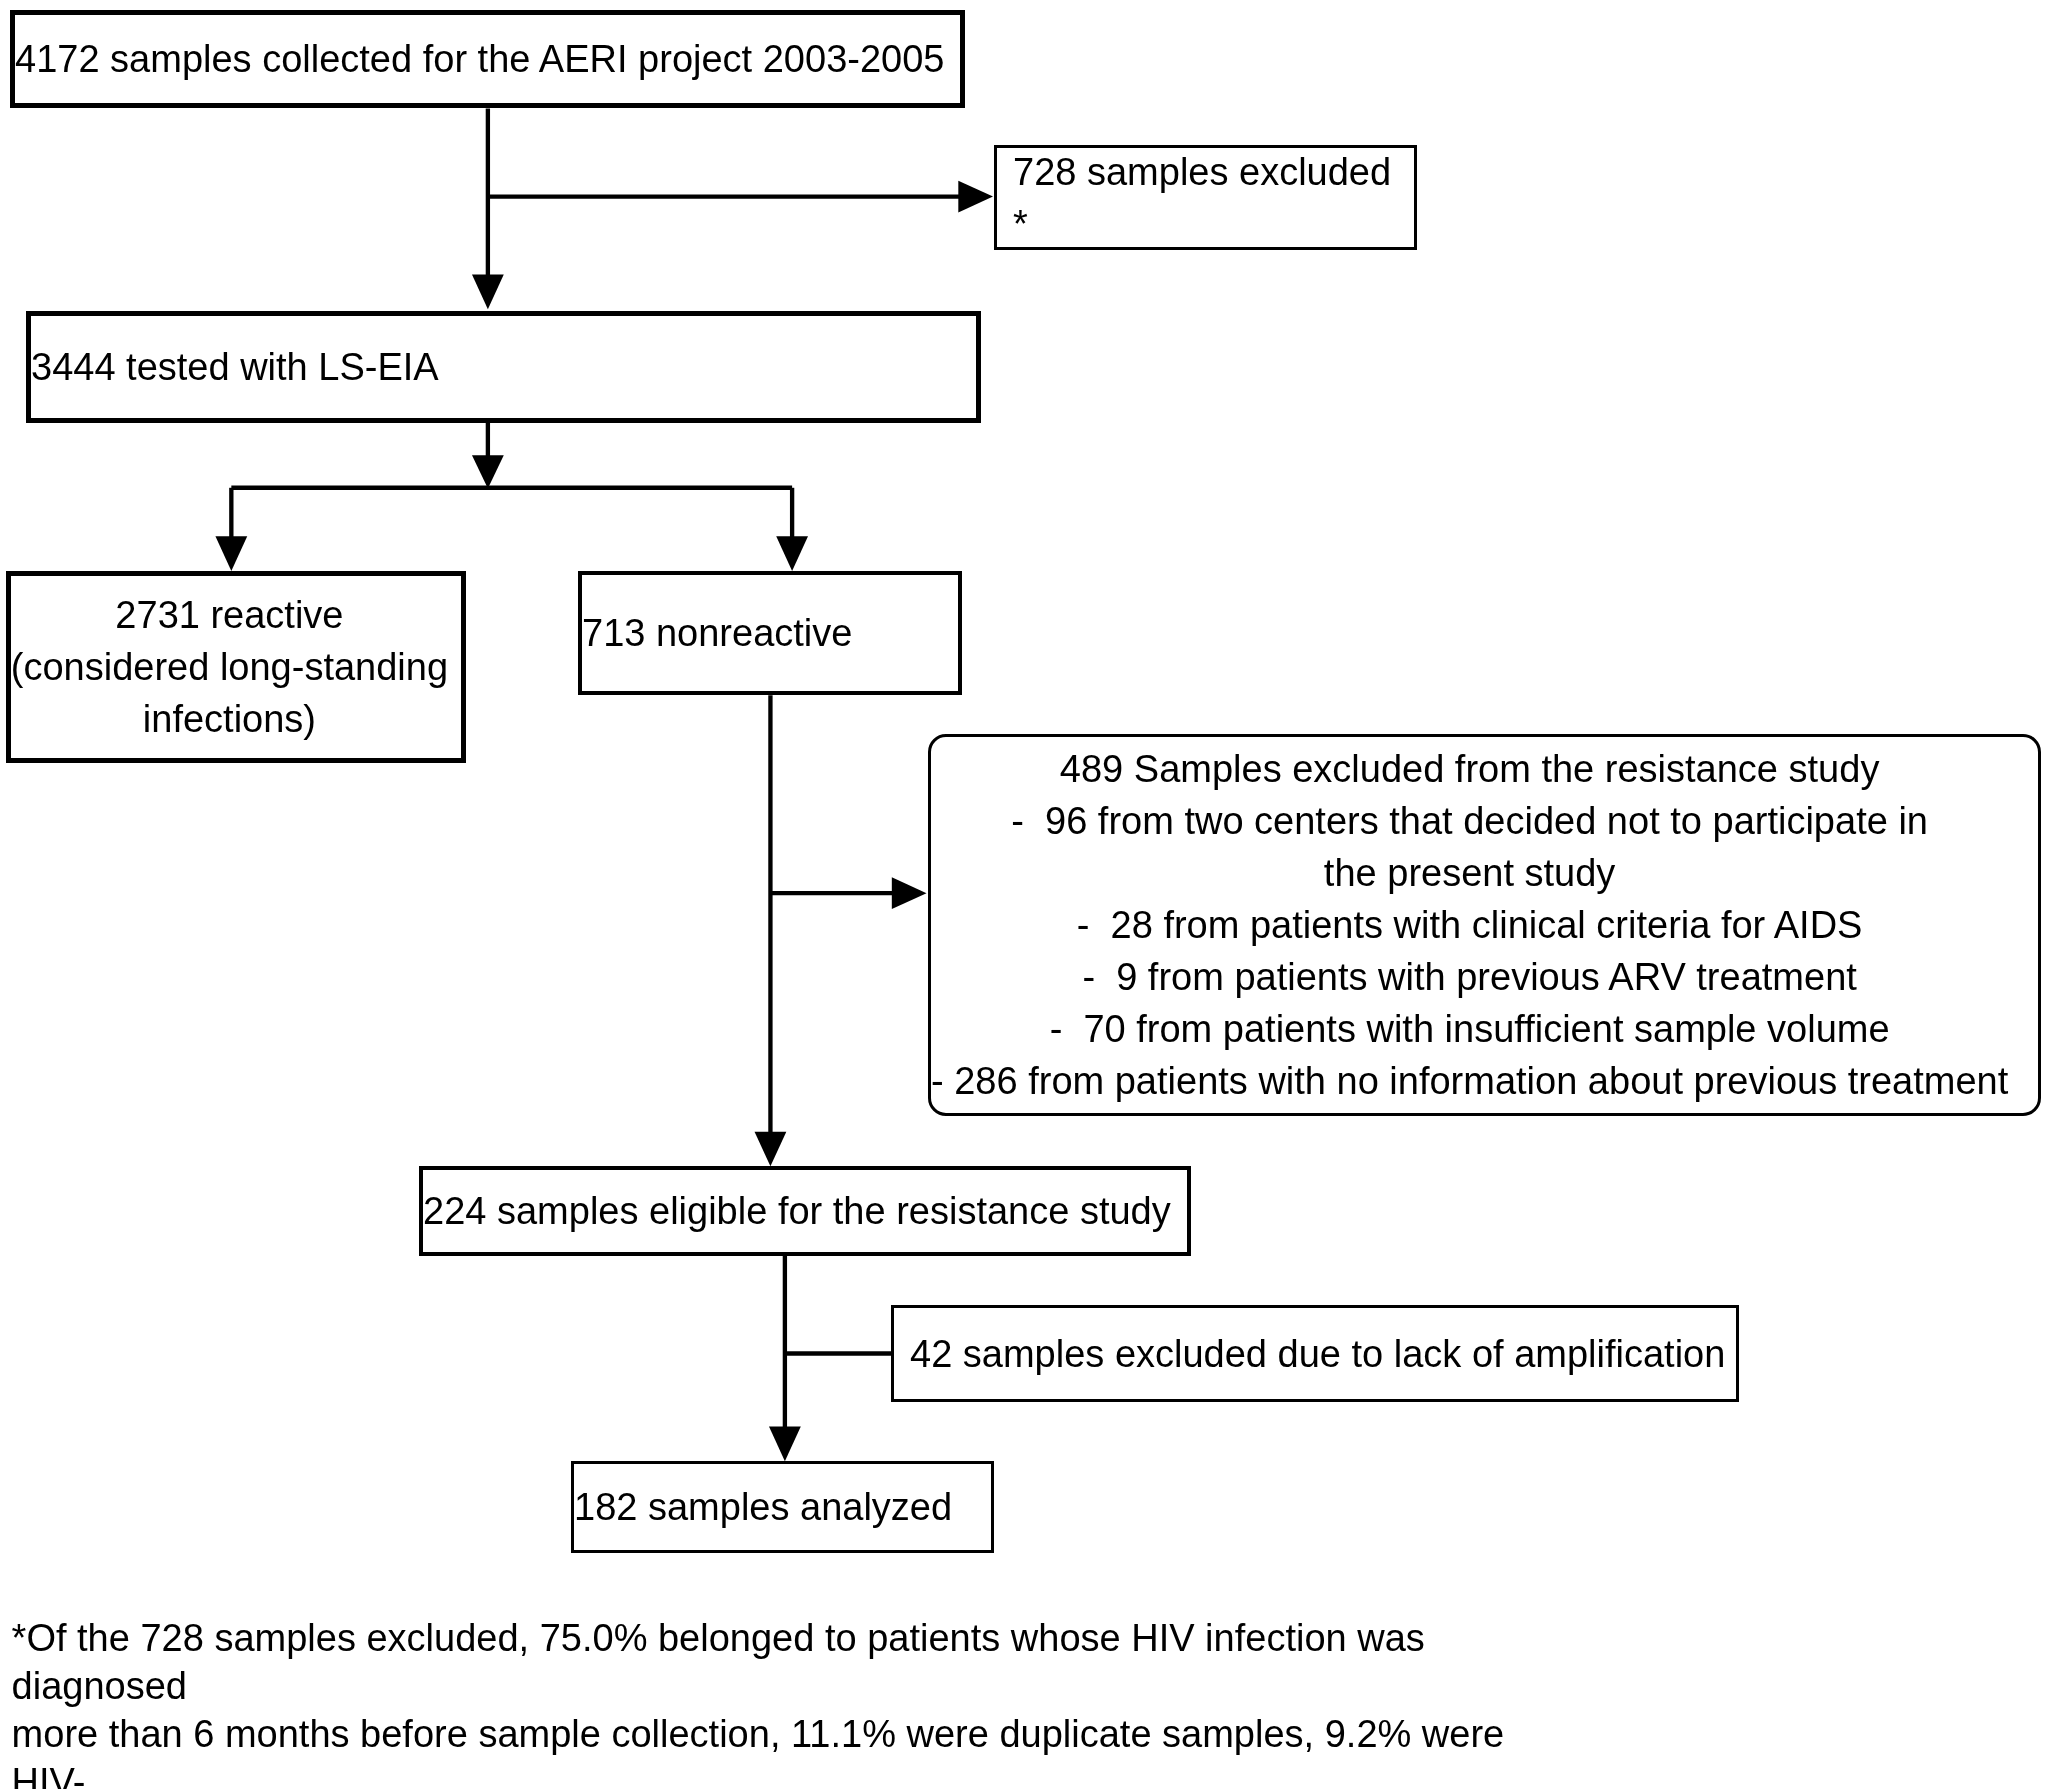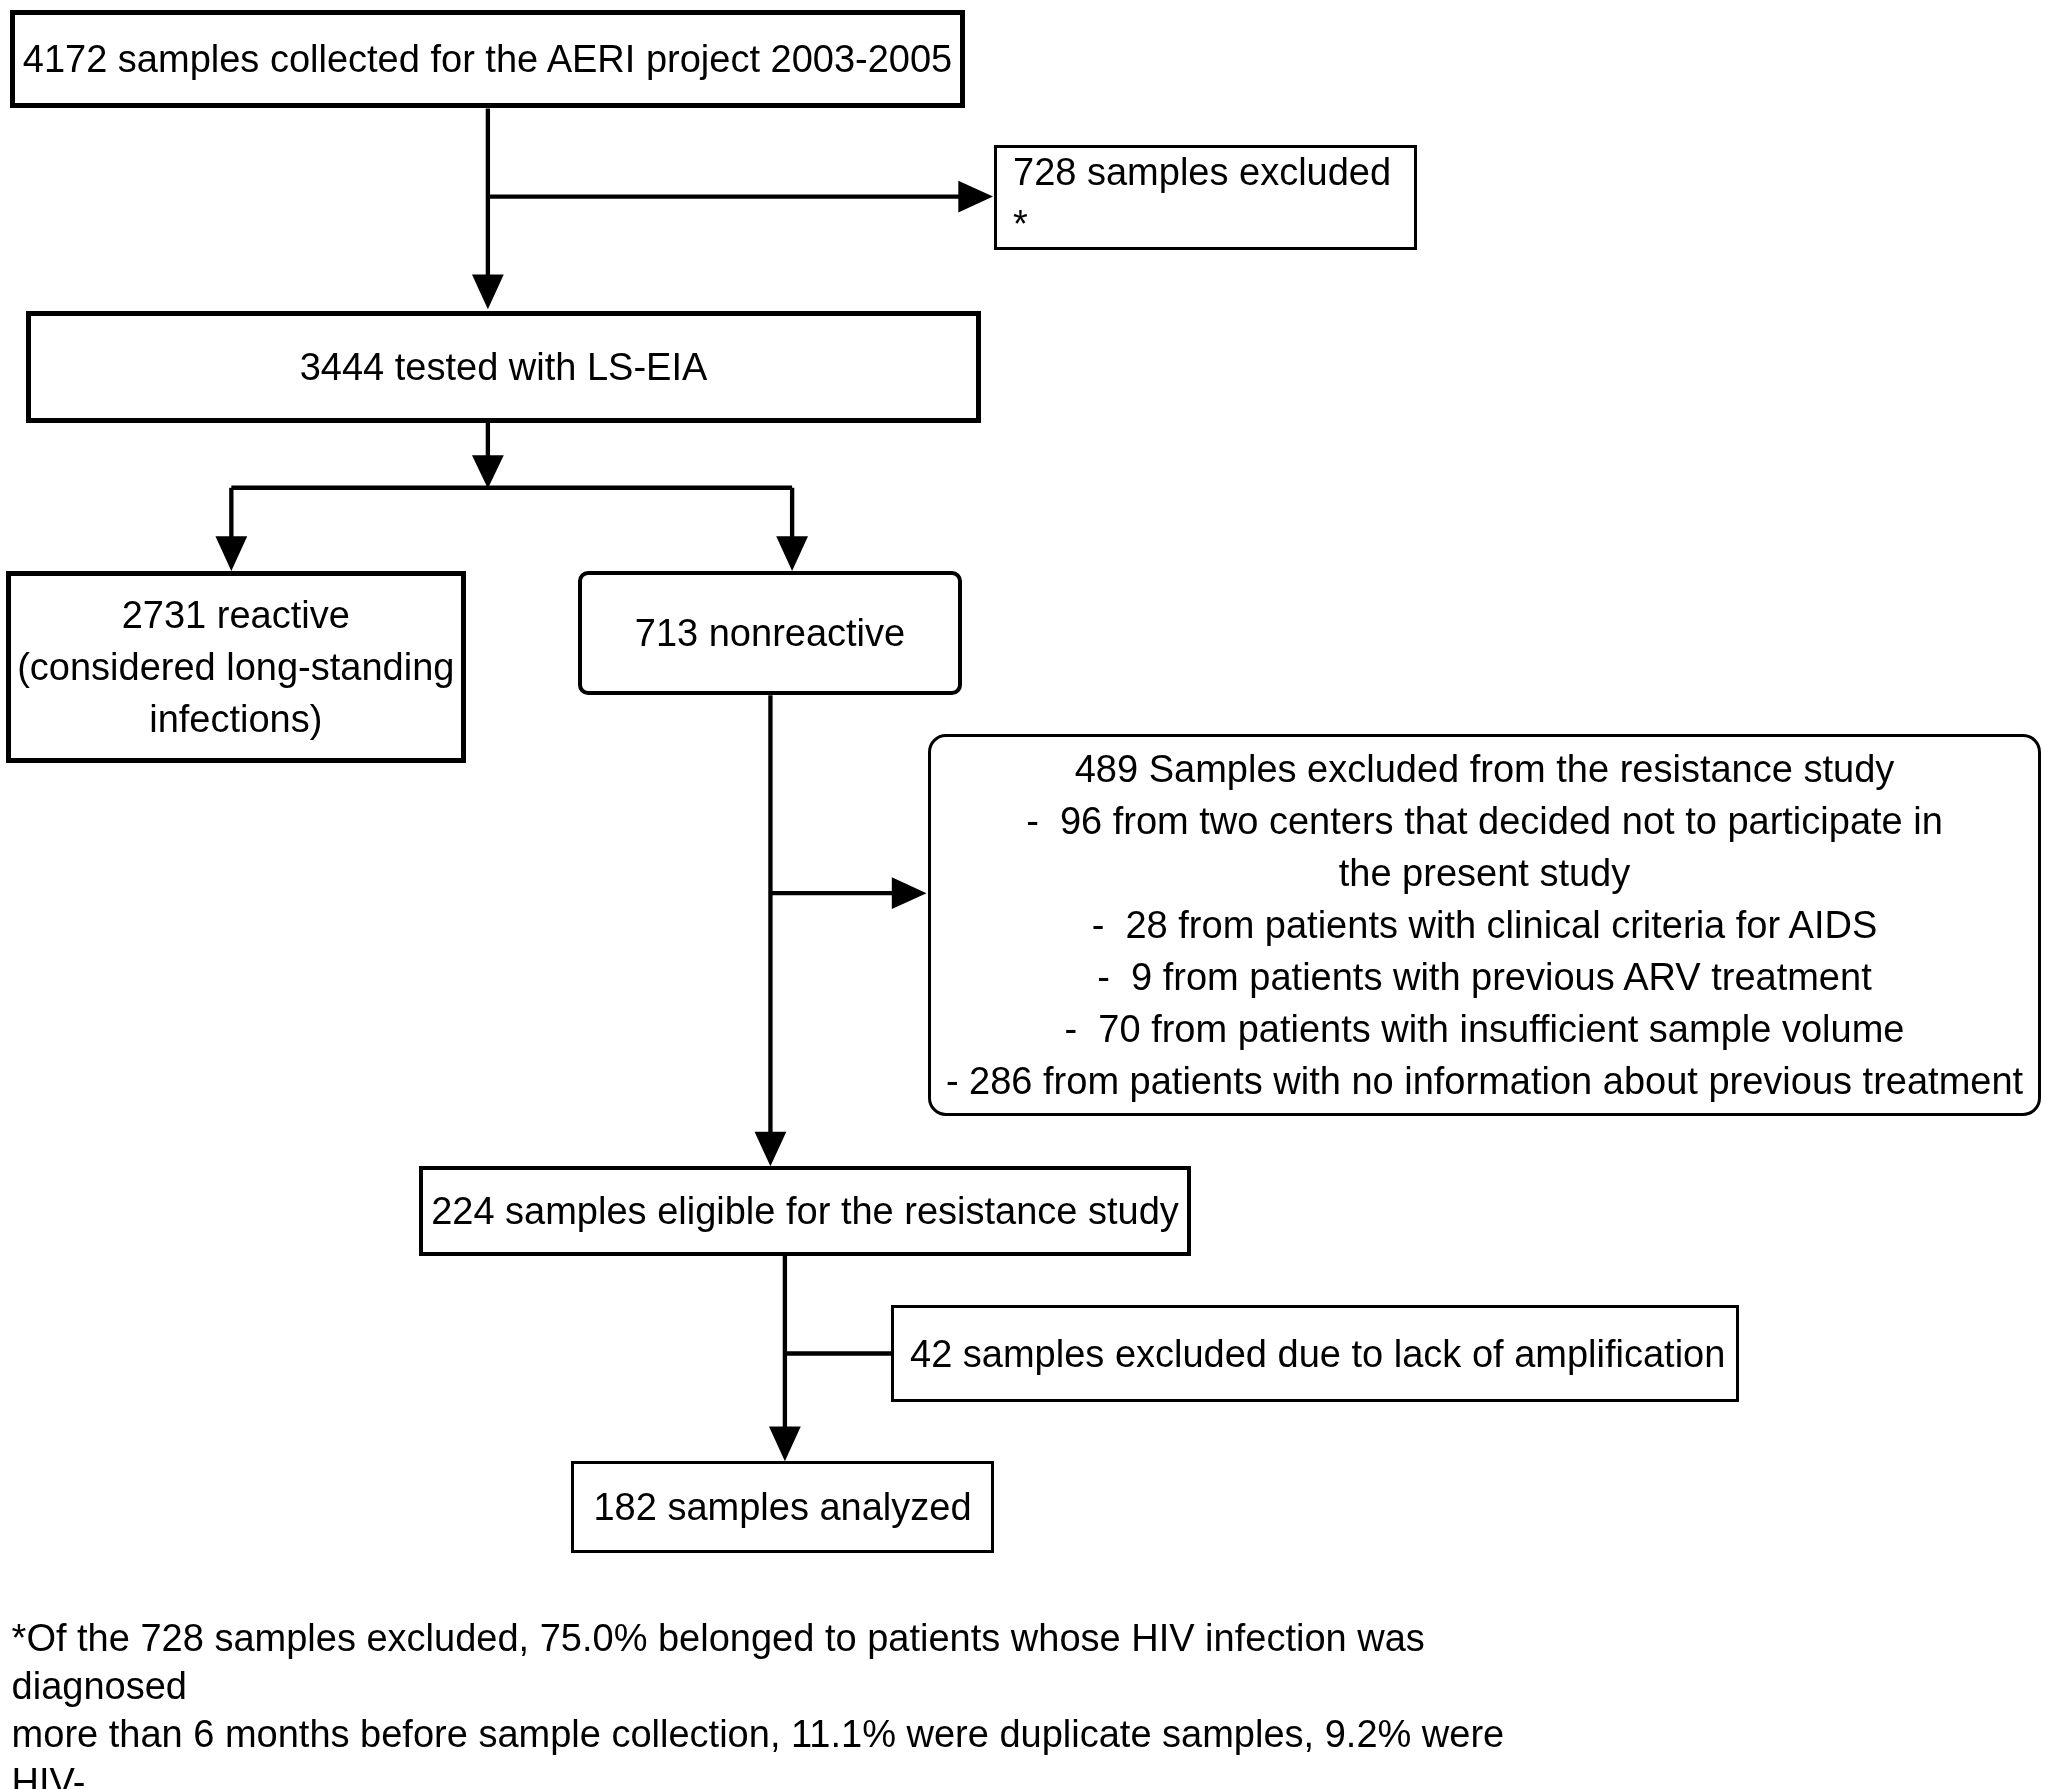--- a/index.html
+++ b/index.html
@@ -16,21 +16,21 @@
     color: #000000;
   }
   .box {
     position: absolute;
     background: #ffffff;
     border: 4.3px solid #000000;
     display: flex;
     align-items: center;
     box-sizing: border-box;
   }
-  .box.center { justify-content: center; text-align: center; }
+  .box.center { text-align: center; }
   .box.left   { justify-content: flex-start; text-align: left; padding-left: 16px; }
   .box-label {
     font-size: 38px;
     line-height: 52px;
     white-space: pre-wrap;
     color: #000000;
   }
   .bw8 { border-width: 5.8px; }
   .bw7 { border-width: 5px; }
   .bw6 { border-width: 4.3px; }
@@ -105,21 +105,21 @@
   <div class="box center bw8" style="left:26px; top:311px; width:955px; height:112px;">
     <span class="box-label">3444 tested with LS-EIA</span>
   </div>
 
   <div class="box center bw7" style="left:5.8px; top:571px; width:460px; height:192px;">
     <span class="box-label">2731 reactive
 (considered long-standing
 infections)</span>
   </div>
 
-  <div class="box center bw6" style="left:578px; top:571px; width:384px; height:124px;border-radius:10px;">
+  <div class="box center bw6" style="left:578px; top:571px; width:384px; height:124px;">
     <span class="box-label">713 nonreactive</span>
   </div>
 
   <div class="box center bw5" style="left:928px; top:734px; width:1113px; height:382px;border-radius:18px;">
     <span class="box-label">489 Samples excluded from the resistance study
 -  96 from two centers that decided not to participate in
 the present study
 -  28 from patients with clinical criteria for AIDS
 -  9 from patients with previous ARV treatment
 -  70 from patients with insufficient sample volume

